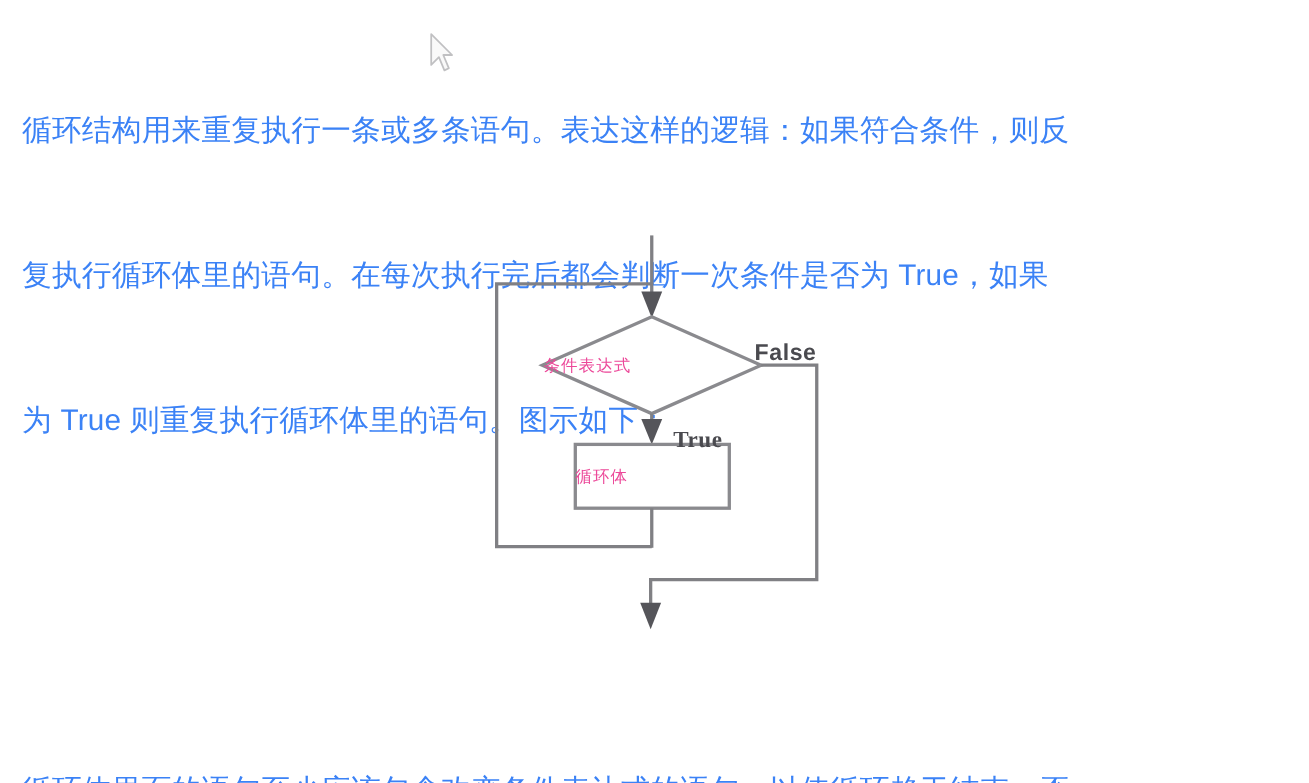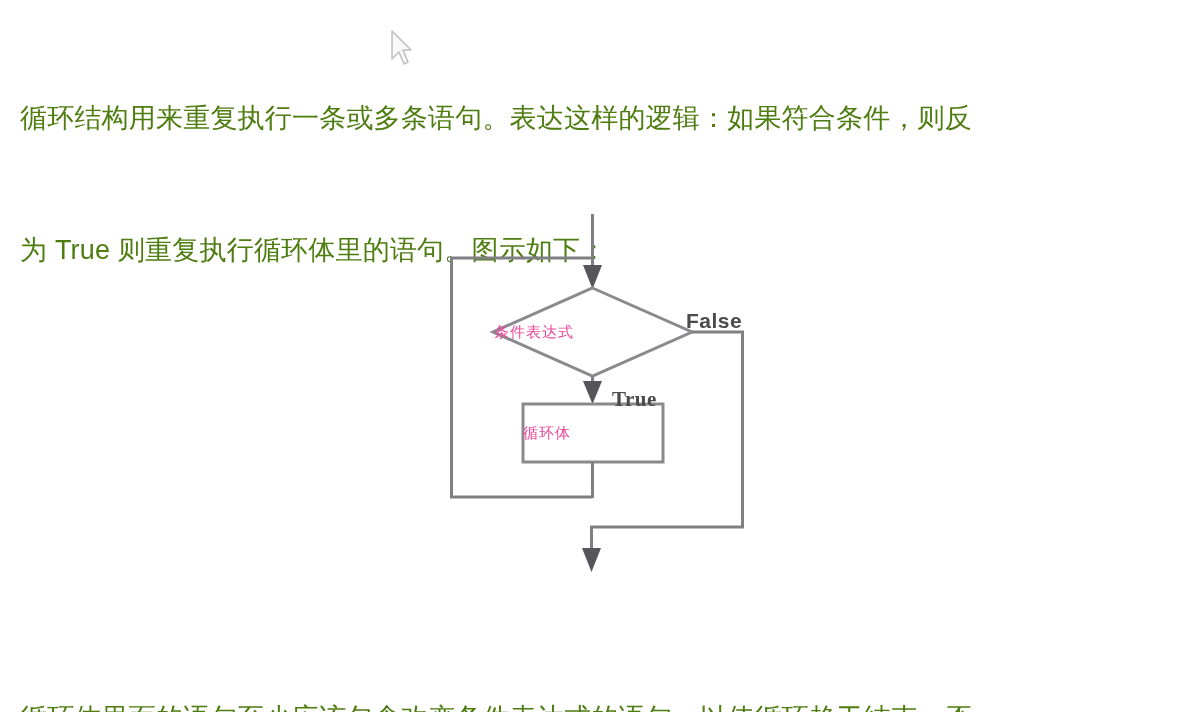--- a/index.html
+++ b/index.html
@@ -14,21 +14,21 @@
     overflow: hidden;
     font-family: "Liberation Sans", "DejaVu Sans", sans-serif;
     -webkit-font-smoothing: antialiased;
   }
 
   
   .para {
     position: absolute;
     left: 20px;
     width: 1160px;
-    color: #4d7c0f;
+    color: #3b82f6;
     font-size: 27px;
     line-height: 44px;
     letter-spacing: 0.2px;
     font-weight: 500;
     text-align: left;
     white-space: pre-wrap;
   }
   #intro-paragraph { top: 8px; }
   #closing-paragraph { top: 608px; }
 
@@ -98,20 +98,21 @@
     width: 24px;
     height: 46px;
     opacity: 0.42;
   }
 </style>
 </head>
 <body>
 
 <div class="para" id="intro-paragraph">
   <span class="ln">循环结构用来重复执行一条或多条语句。表达这样的逻辑：如果符合条件，则反</span>
+  <span class="ln">复执行循环体里的语句。在每次执行完后都会判断一次条件是否为 True，如果</span>
   <span class="ln">为 True 则重复执行循环体里的语句。图示如下：</span>
 </div>
 
 <svg id="flowchart" viewBox="0 0 1190 712" width="1190" height="712" xmlns="http://www.w3.org/2000/svg">
 
   <g>
     <path class="stroke" d="M 592.5 214 L 592.5 271"></path>
     <polygon class="arrowfill" points="592.5,289 583,265 602,265"></polygon>
   </g>
 

